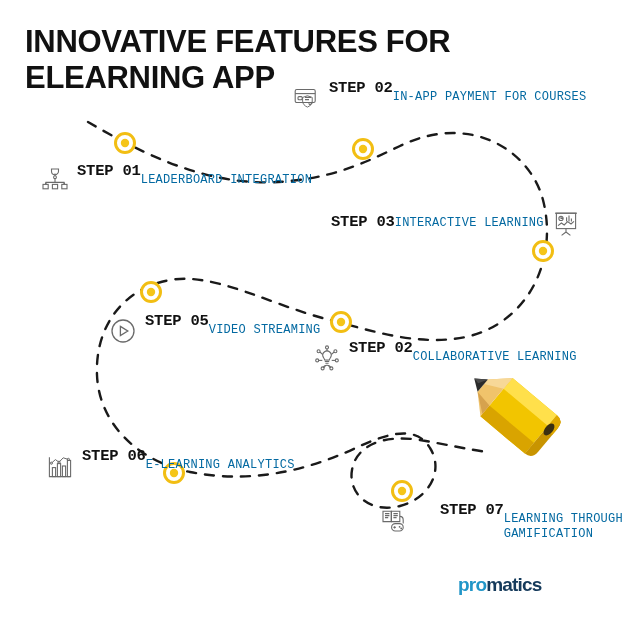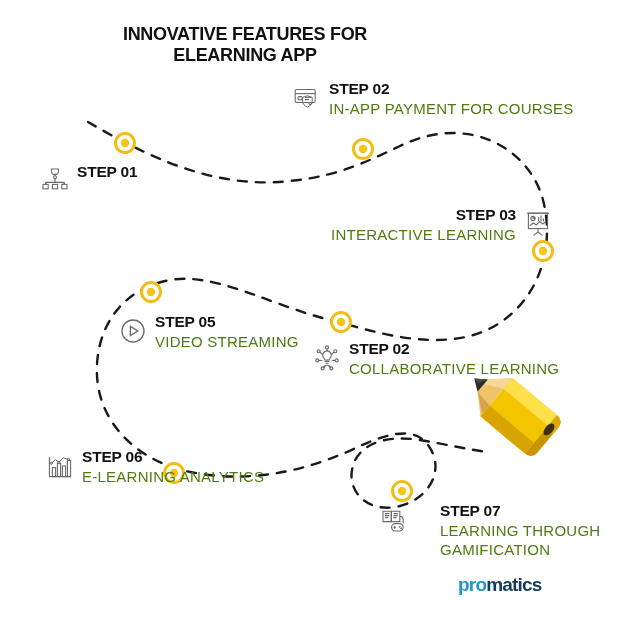--- a/index.html
+++ b/index.html
@@ -2,44 +2,44 @@
 <html><head>
 <meta charset="utf-8">
 <style>
   html,body{margin:0;padding:0;background:#ffffff;}
   body{width:626px;height:626px;position:relative;overflow:hidden;
        font-family:"Liberation Sans","DejaVu Sans",sans-serif;}
   #stage{position:absolute;inset:0;width:626px;height:626px;background:#fff;}
 
   
   #title{position:absolute;left:25px;top:24px;width:440px;
-         font-size:18px;line-height:1.16;font-weight:bold;letter-spacing:-0.3px;
-         color:#111111;text-transform:uppercase;text-align:center;}
+         font-size:31px;line-height:1.16;font-weight:bold;letter-spacing:-0.3px;
+         color:#111111;text-transform:uppercase;}
   #title .l2{display:block;}
 
   
   #pathsvg{position:absolute;left:0;top:0;width:626px;height:626px;}
 
   
   .step{position:absolute;display:flex;align-items:flex-start;gap:7px;}
   .step.rev{flex-direction:row-reverse;justify-content:center;}
   .step .ico{flex:0 0 auto;width:30px;height:30px;margin-top:3px;}
   .step .ico svg{display:block;width:30px;height:30px;}
-  .txt{display:flex;flex-direction:column;}
+  .txt{display:flex;flex-direction:row;font-family:Liberation Mono, monospace;}
   .step.rev .txt{align-items:flex-end;text-align:right;}
   .sname{font-size:15.5px;font-weight:bold;color:#111;letter-spacing:-0.2px;line-height:1.15;}
-  .sdesc{font-size:15px;color:#4d7c0f;letter-spacing:0.25px;line-height:1.28;margin-top:1px;
+  .sdesc{font-size:12px;color:#0369a1;letter-spacing:0.25px;line-height:1.28;margin-top:10px;
          text-transform:uppercase;white-space:pre-line;}
 
   
   #step-1{left:40px;top:163px;}
   #step-2{left:292px;top:80px;}
   #step-3{left:331px;top:206px;}
   #step-4{left:312px;top:340px;}
-  #step-5{left:118px;top:313px;}
+  #step-5{left:108px;top:313px;}
   #step-6{left:45px;top:448px;}
   #step-7{left:380px;top:502px;gap:30px;}
 
   
   #pencil{position:absolute;left:452px;top:370px;width:118px;height:110px;}
   #pencil svg{display:block;width:118px;height:110px;}
 
   
   #logo{position:absolute;left:458px;top:575px;font-size:19px;font-weight:bold;
         letter-spacing:-0.8px;line-height:1;}
@@ -85,20 +85,21 @@
         <path d="M15 12.8v2.2M6 18v-1.6h18V18M6 16.4h0"></path>
         <path d="M15 15v1.4"></path>
         <rect x="3" y="18.4" width="5.2" height="4.4"></rect>
         <rect x="12.4" y="18.4" width="5.2" height="4.4"></rect>
         <rect x="21.8" y="18.4" width="5.2" height="4.4"></rect>
         <path d="M5.6 16.4V18M24.4 16.4V18"></path>
       </svg>
     </span>
     <span class="txt">
       <span class="sname">STEP 01</span>
+      <span class="sdesc">LEADERBOARD INTEGRATION</span>
     </span>
   </div>
 
   <div class="step" id="step-2">
     <span class="ico">
       <svg viewBox="0 0 30 30" fill="none" stroke="#6a6a6a" stroke-width="1.1">
         <rect x="3.2" y="6.5" width="20" height="13" rx="1.6"></rect>
         <path d="M3.2 10.6h20"></path>
         <rect x="6" y="13.6" width="4.2" height="3.2" rx="1"></rect>
         <path d="M13 14.4h6M13 16.6h4"></path>

